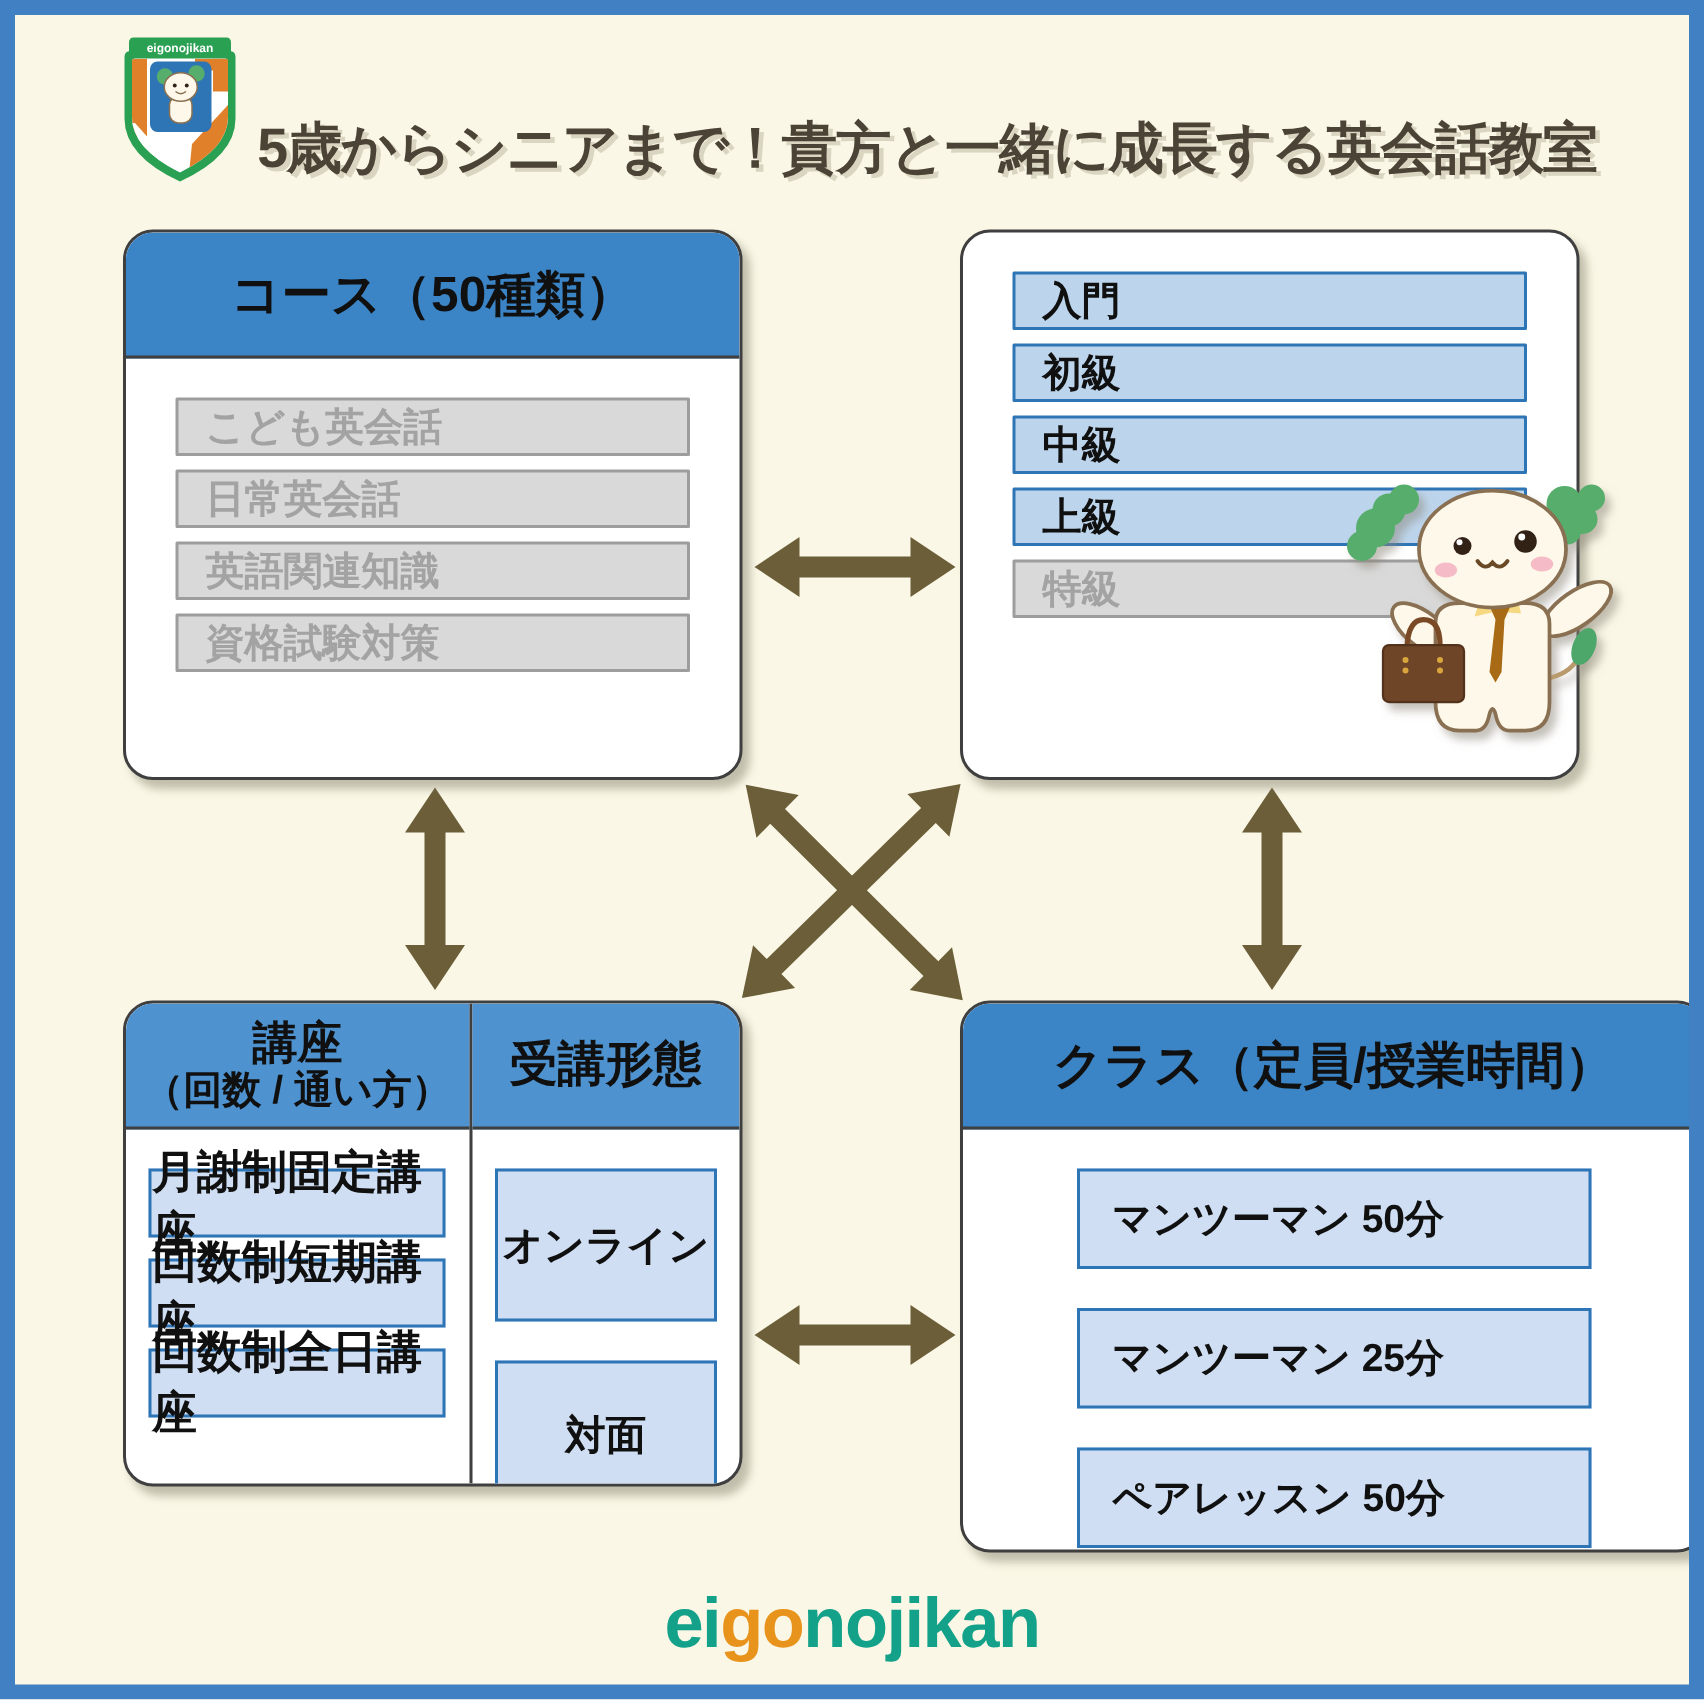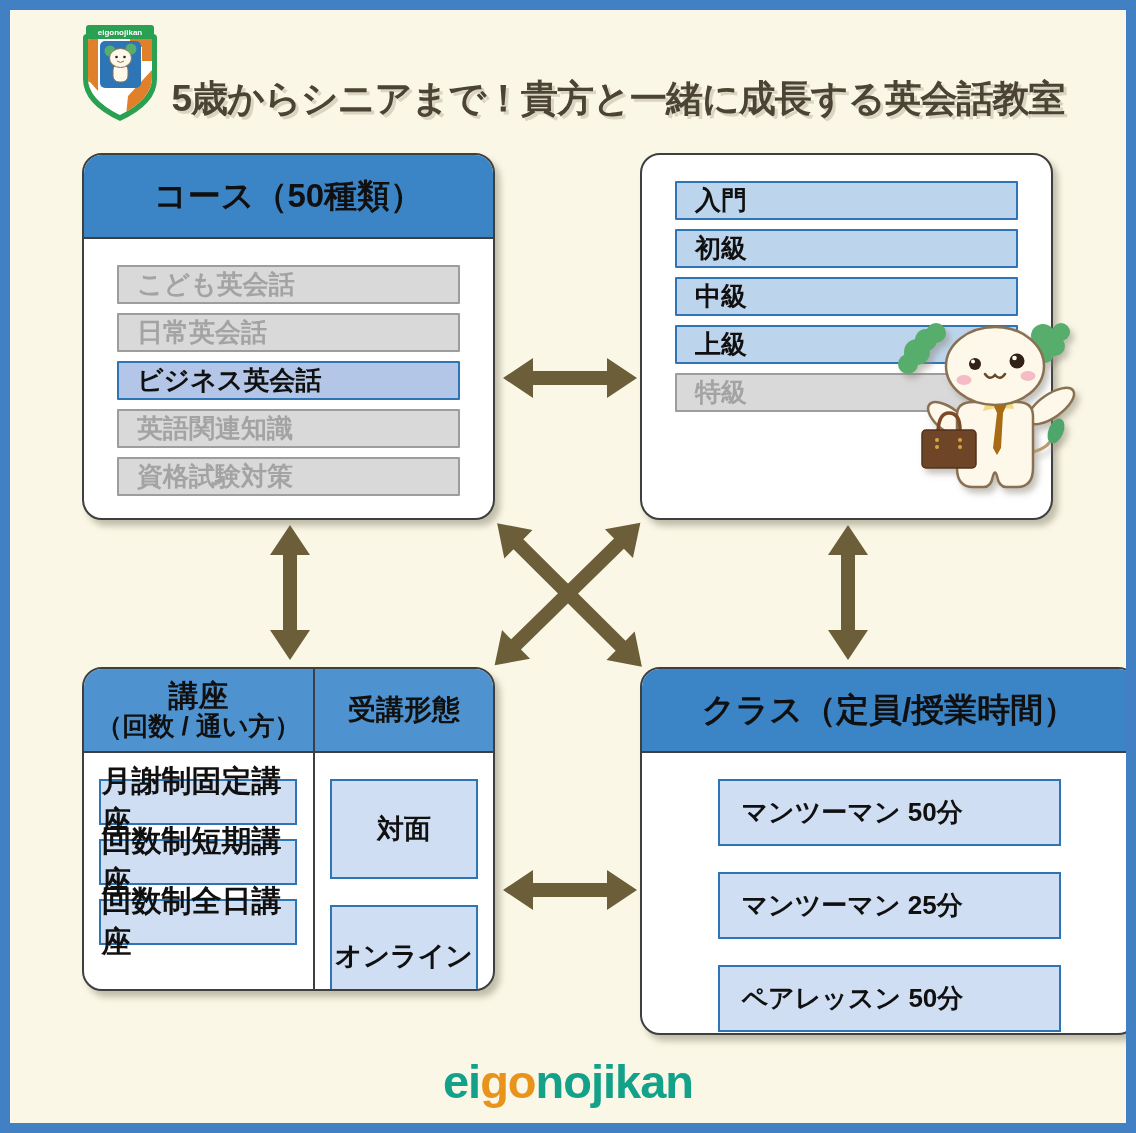--- a/index.html
+++ b/index.html
@@ -44,21 +44,21 @@
   .item.dimmed{background:#d9d9d9;border:2px solid #9d9d9d;color:#a3a3a3;}
   .item.selected{background:#b3c6e7;border:2px solid #2e75b6;color:#101010;}
   .item.active{background:#bdd5ec;border:2px solid #2e75b6;color:#101010;}
 
   
   .lecture-col{width:231px;}
   .format-col{width:182px;border-left:2px solid #3f3f3f;box-sizing:border-box;}
   .lecture-header{flex-direction:column;line-height:1.08;background:#4e92cf;}
   .lh1{font-size:30px;font-weight:800;}
   .lh2{font-size:26px;font-weight:800;}
-  .format-header{font-size:28px;background:#4e92cf;}
+  .format-header{font-size:32px;background:#4e92cf;}
   .lecture-item{
     width:198px;height:46px;margin:0 auto 14px;box-sizing:border-box;
     display:flex;align-items:center;justify-content:center;
     font-size:30px;font-weight:800;color:#101010;
     background:#cfdef2;border:2px solid #2e75b6;
   }
   .format-box{
     width:148px;margin:0 auto;box-sizing:border-box;
     display:flex;align-items:center;justify-content:center;
     font-size:27px;font-weight:800;color:#101010;
@@ -136,21 +136,20 @@
     </g>
   </svg>
 
   <section class="box box-course">
     <div class="box-header">
       <span>コース（50種類）</span>
     </div>
     <div class="box-body">
       <div class="item dimmed">こども英会話</div>
       <div class="item dimmed">日常英会話</div>
-      <div class="item selected">ビジネス英会話</div>
       <div class="item dimmed">英語関連知識</div>
       <div class="item dimmed">資格試験対策</div>
     </div>
   </section>
 
   <section class="box box-level">
     <div class="box-body">
       <div class="item active">入門</div>
       <div class="item active">初級</div>
       <div class="item active">中級</div>
@@ -169,22 +168,22 @@
         <div class="lecture-item">月謝制固定講座</div>
         <div class="lecture-item">回数制短期講座</div>
         <div class="lecture-item">回数制全日講座</div>
       </div>
     </div>
     <div class="format-col">
       <div class="box-header format-header">
         <span>受講形態</span>
       </div>
       <div>
+        <div class="format-box format-online">オンライン</div>
         <div class="format-box format-taimen">対面</div>
-        <div class="format-box format-online">オンライン</div>
       </div>
     </div>
   </section>
 
   <section class="box box-class">
     <div class="box-header">
       <span>クラス（定員/授業時間）</span>
     </div>
     <div class="box-body">
       <div class="class-item">マンツーマン 50分</div>

